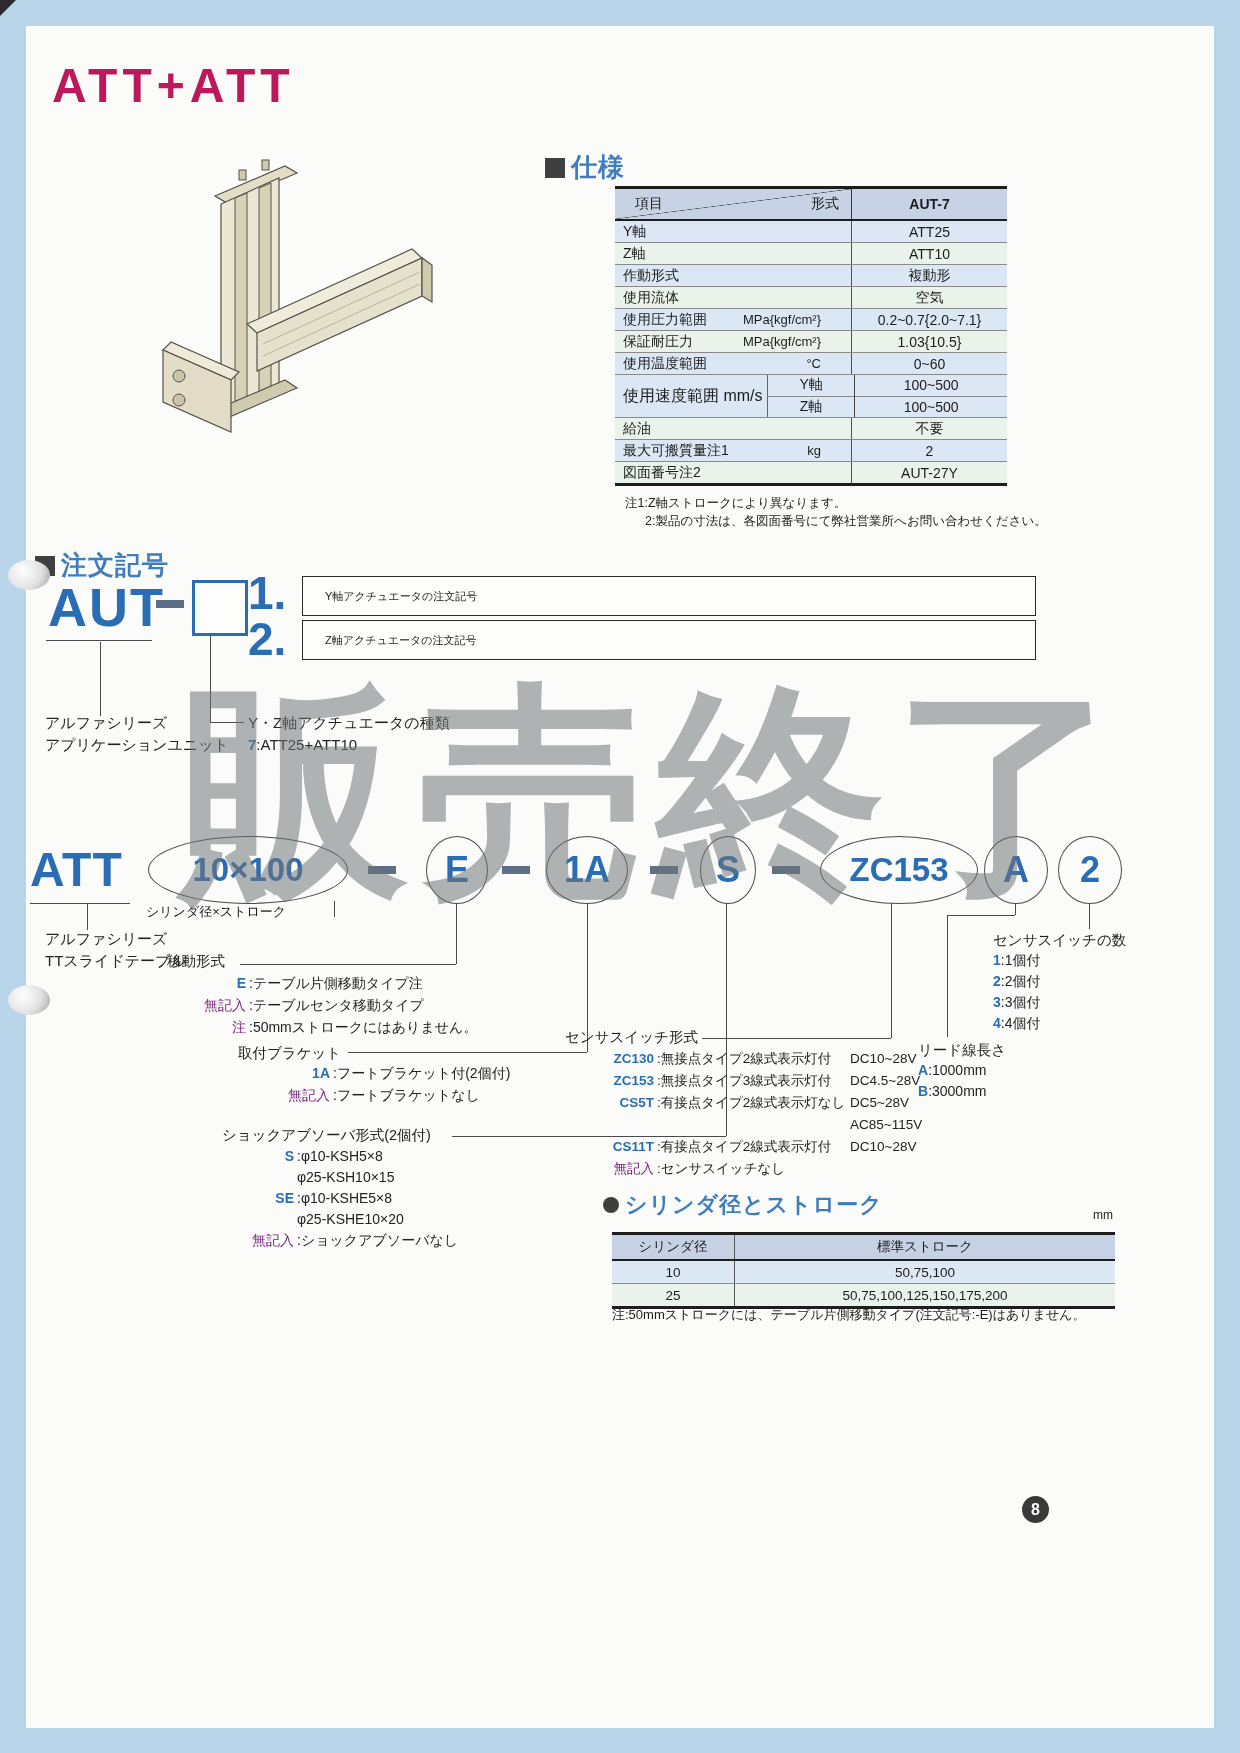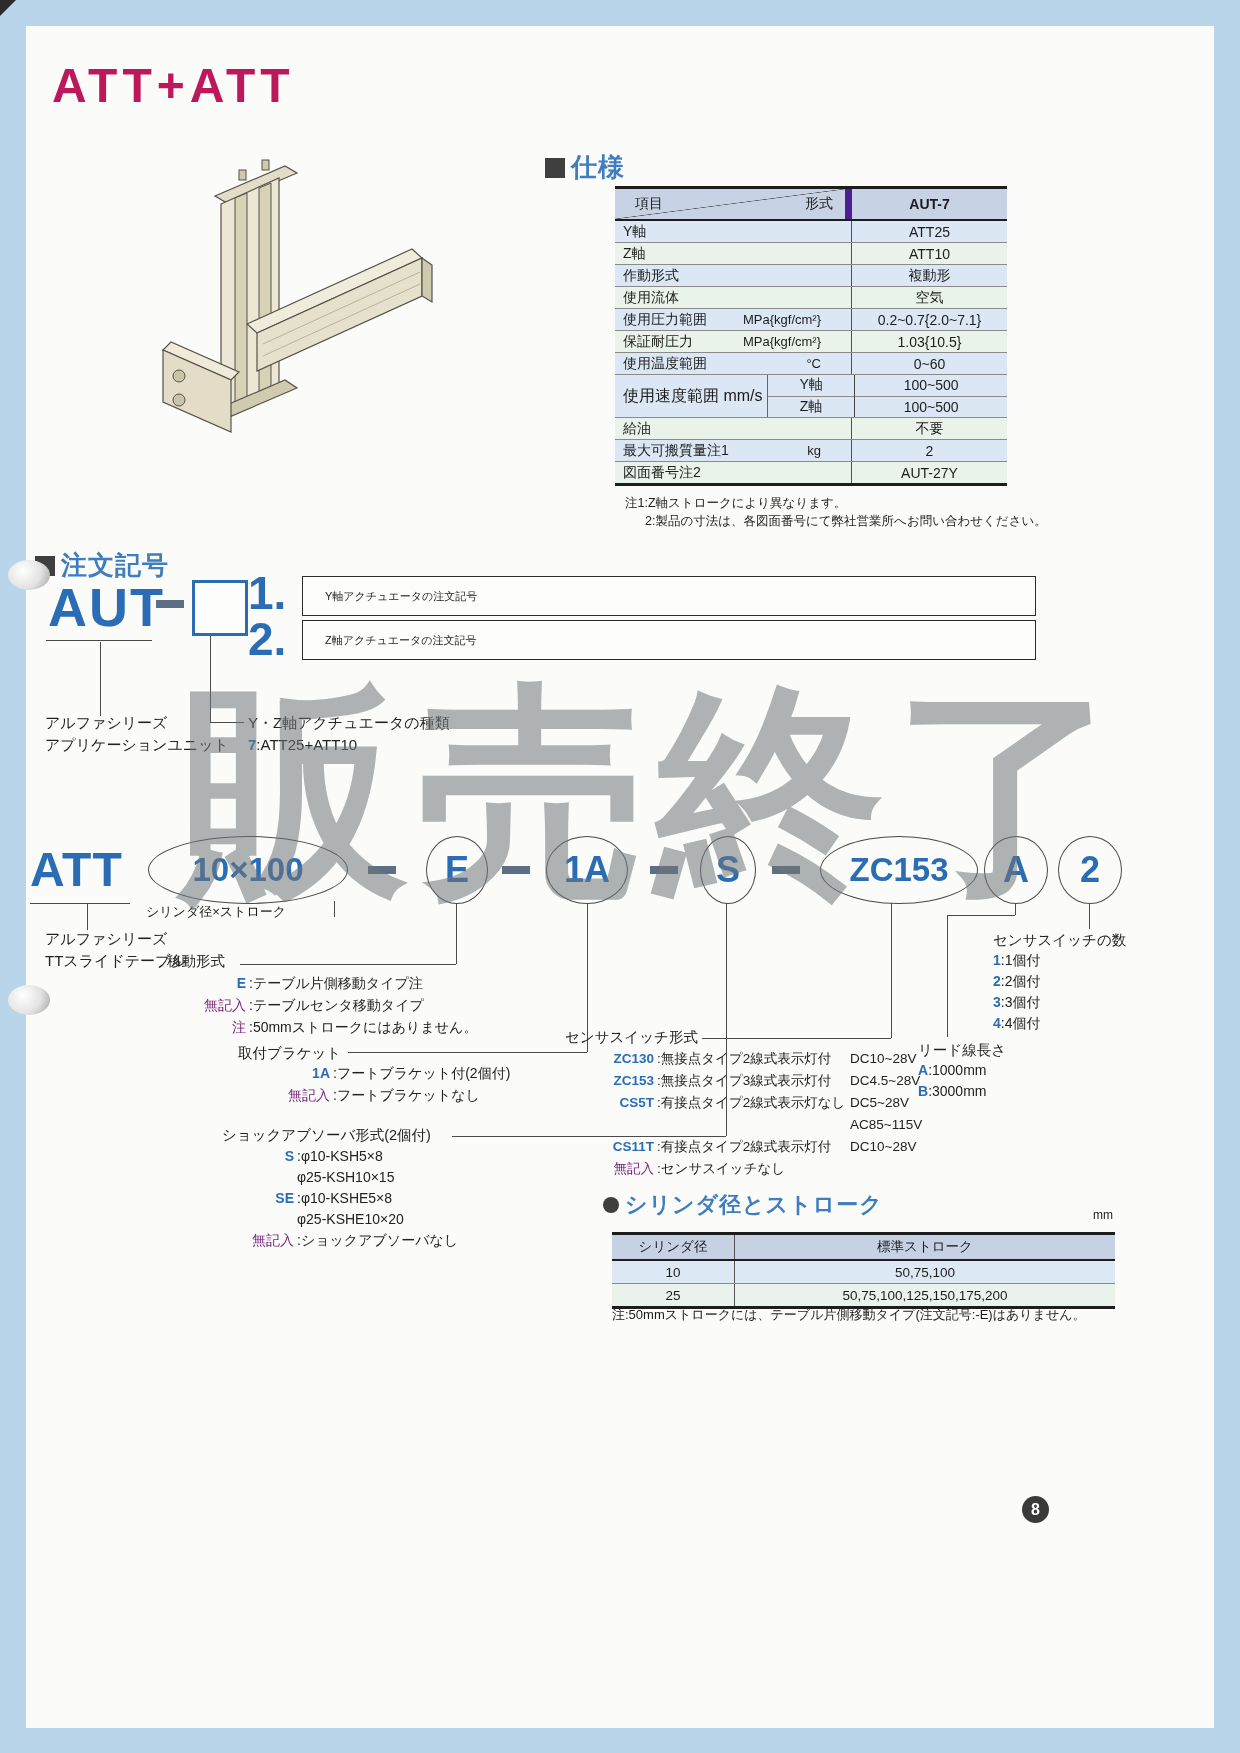--- a/index.html
+++ b/index.html
@@ -13,21 +13,21 @@
   .h-blue .dot{width:16px;height:16px;border-radius:50%;background:#3f3f3f;flex:0 0 auto;}
   .h-blue .ht{color:#3f7dbe;font-weight:bold;font-size:26px;letter-spacing:1px;}
   
   .title{color:#be185d;font-size:48px;font-weight:bold;letter-spacing:5px;}
   
   .stable{width:392px;font-size:14px;}
   .stable .hd{display:flex;height:30px;background:#c7d2e4;border-top:3px solid #1d1d1d;border-bottom:2px solid #1d1d1d;}
   .stable .hd .corner{flex:1;position:relative;background:linear-gradient(to bottom right,transparent calc(50% - 0.6px),#555 calc(50%),transparent calc(50% + 0.6px));}
   .stable .hd .corner .cl{position:absolute;left:8px;top:6px;margin-left:12px;}
   .stable .hd .corner .cr{position:absolute;right:12px;top:6px;}
-  .stable .hd .mod{width:155px;border-left:7px solid #4c1d95;display:flex;align-items:center;justify-content:center;font-weight:bold;}
+  .stable .hd .mod{width:155px;border-left:1px solid #4c1d95;display:flex;align-items:center;justify-content:center;font-weight:bold;}
   .srow{display:flex;height:21px;border-bottom:1px solid #8a8a8a;align-items:stretch;}
   .srow:last-child{border-bottom:3px solid #1d1d1d;}
   .srow .left{flex:1;display:flex;align-items:center;padding-left:8px;}
   .srow .left .unit{margin-left:auto;margin-right:30px;font-size:13px;}
   .srow .val{width:155px;border-left:1px solid #6d28d9;display:flex;align-items:center;justify-content:center;text-align:center;}
   .r-blue{background:#dbe7f4;} .r-mint{background:#e9f3ea;}
   .speed{display:flex;height:42px;border-bottom:1px solid #8a8a8a;background:#dbe7f4;}
   .speed .lab{width:147px;display:flex;align-items:center;padding-left:8px;font-size:16px;}
   .speed .mid{width:88px;border-left:1px solid #666;display:flex;flex-direction:column;}
   .speed .mid div{flex:1;display:flex;align-items:center;justify-content:center;}

